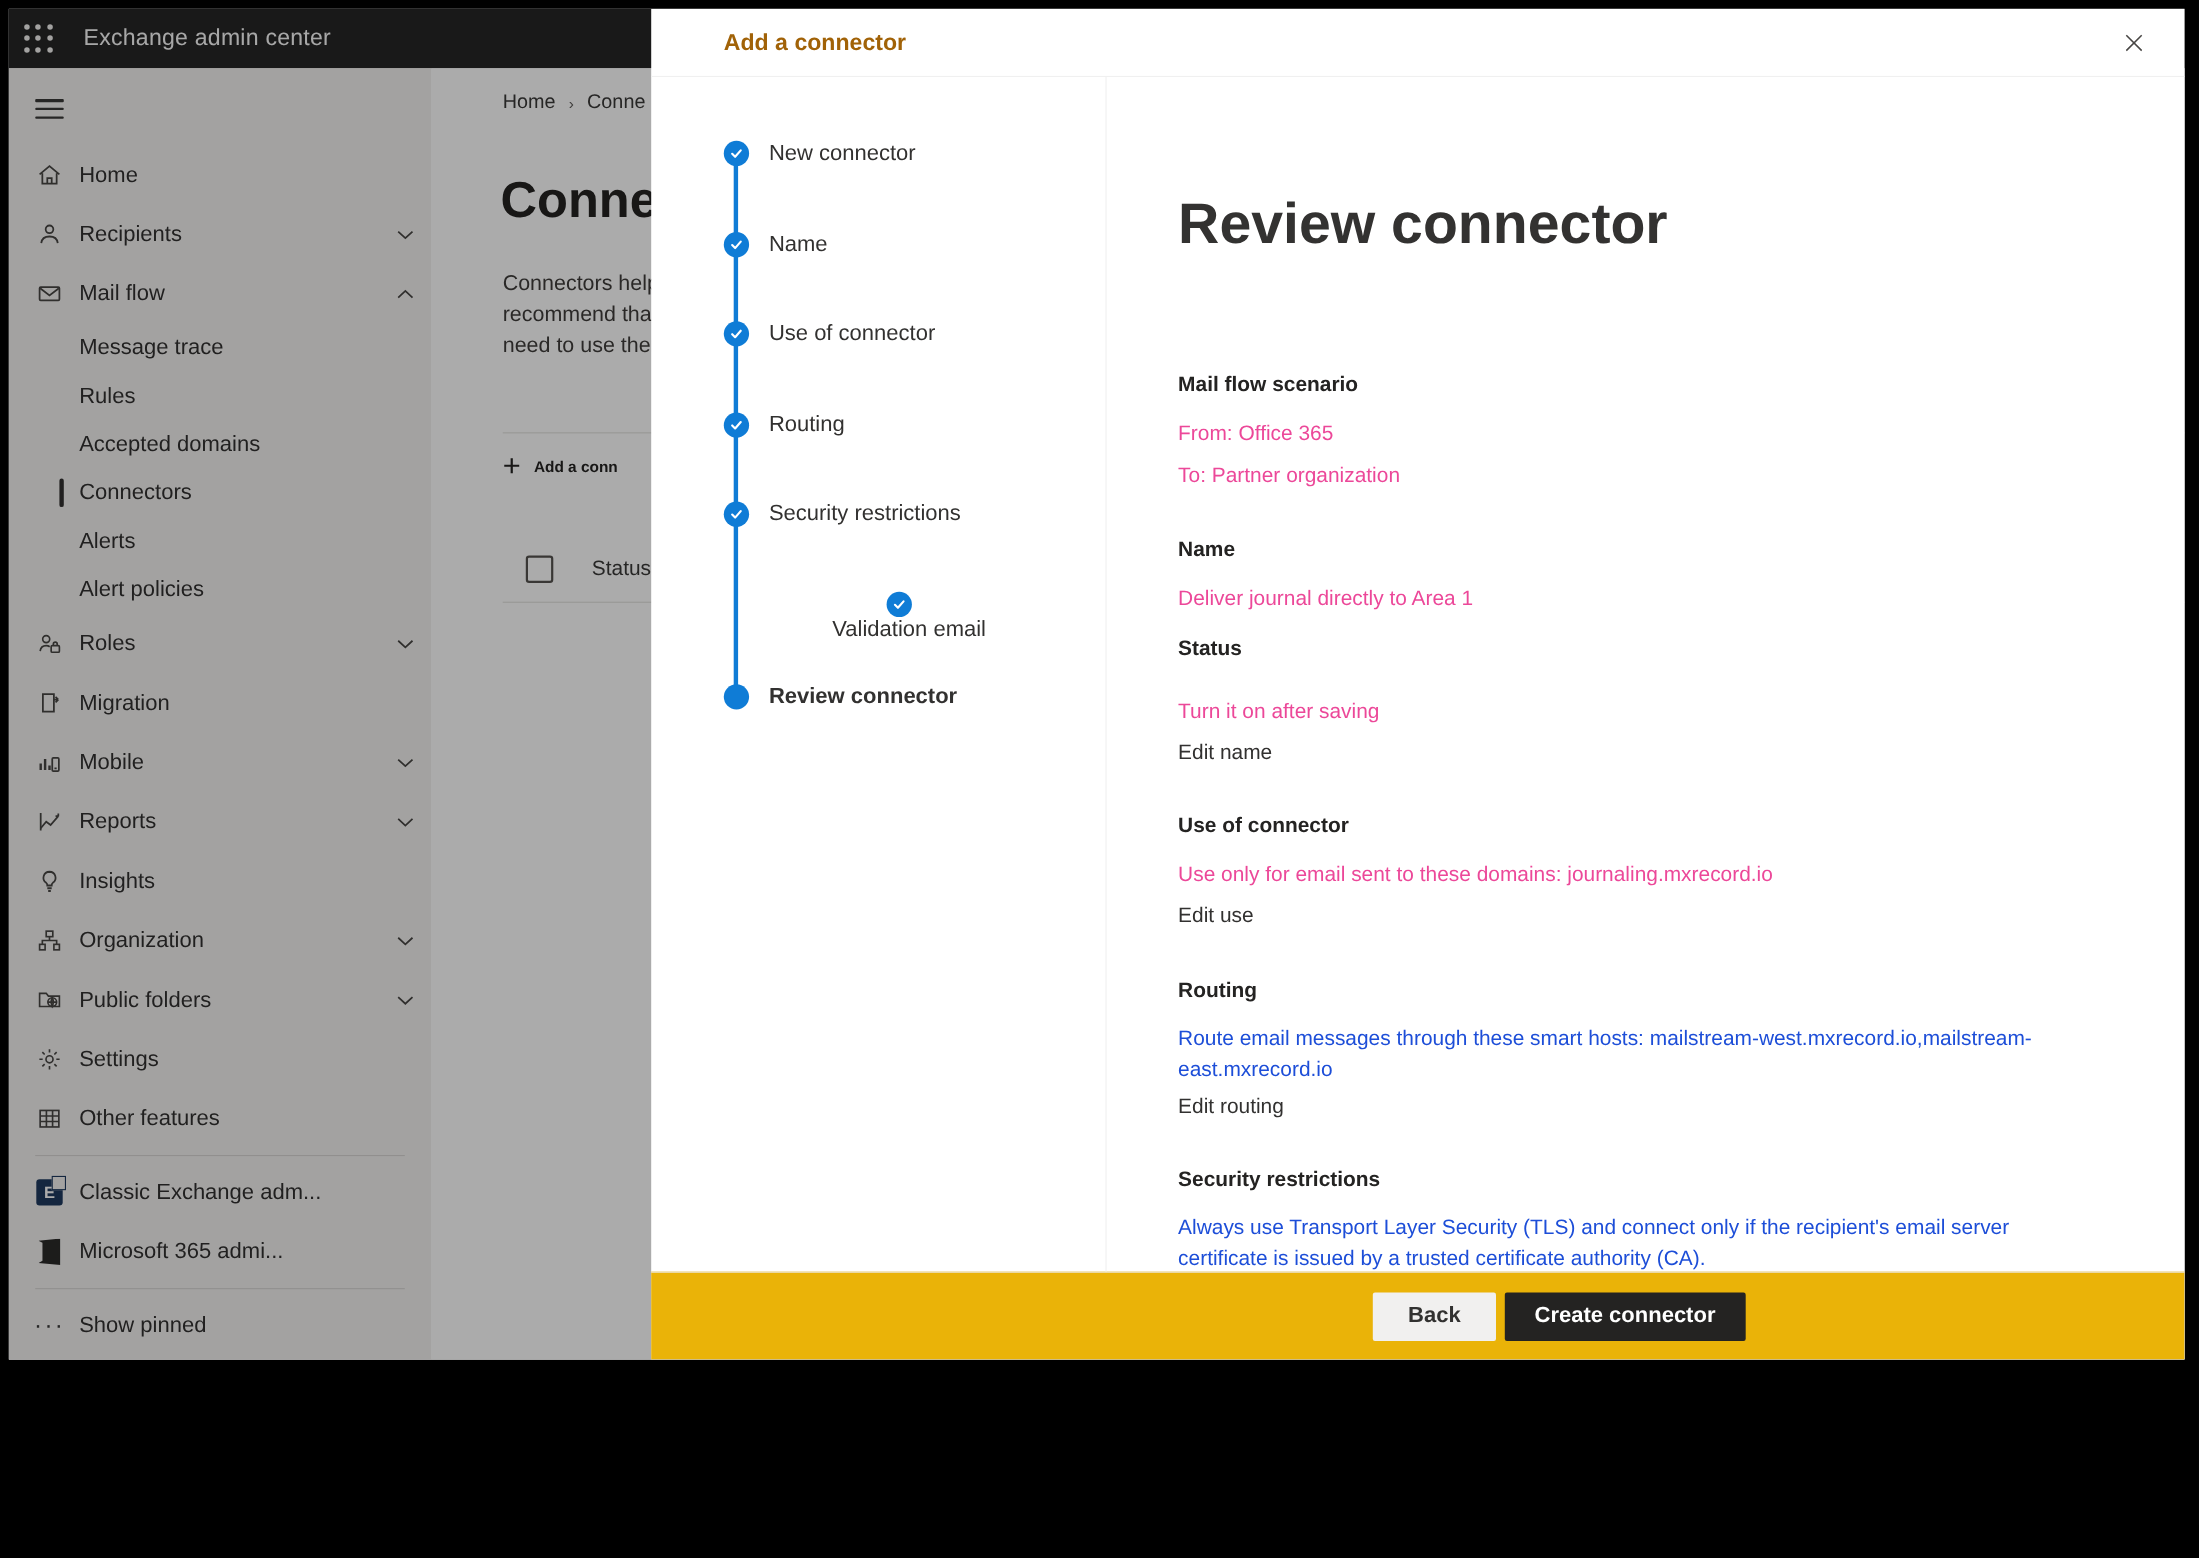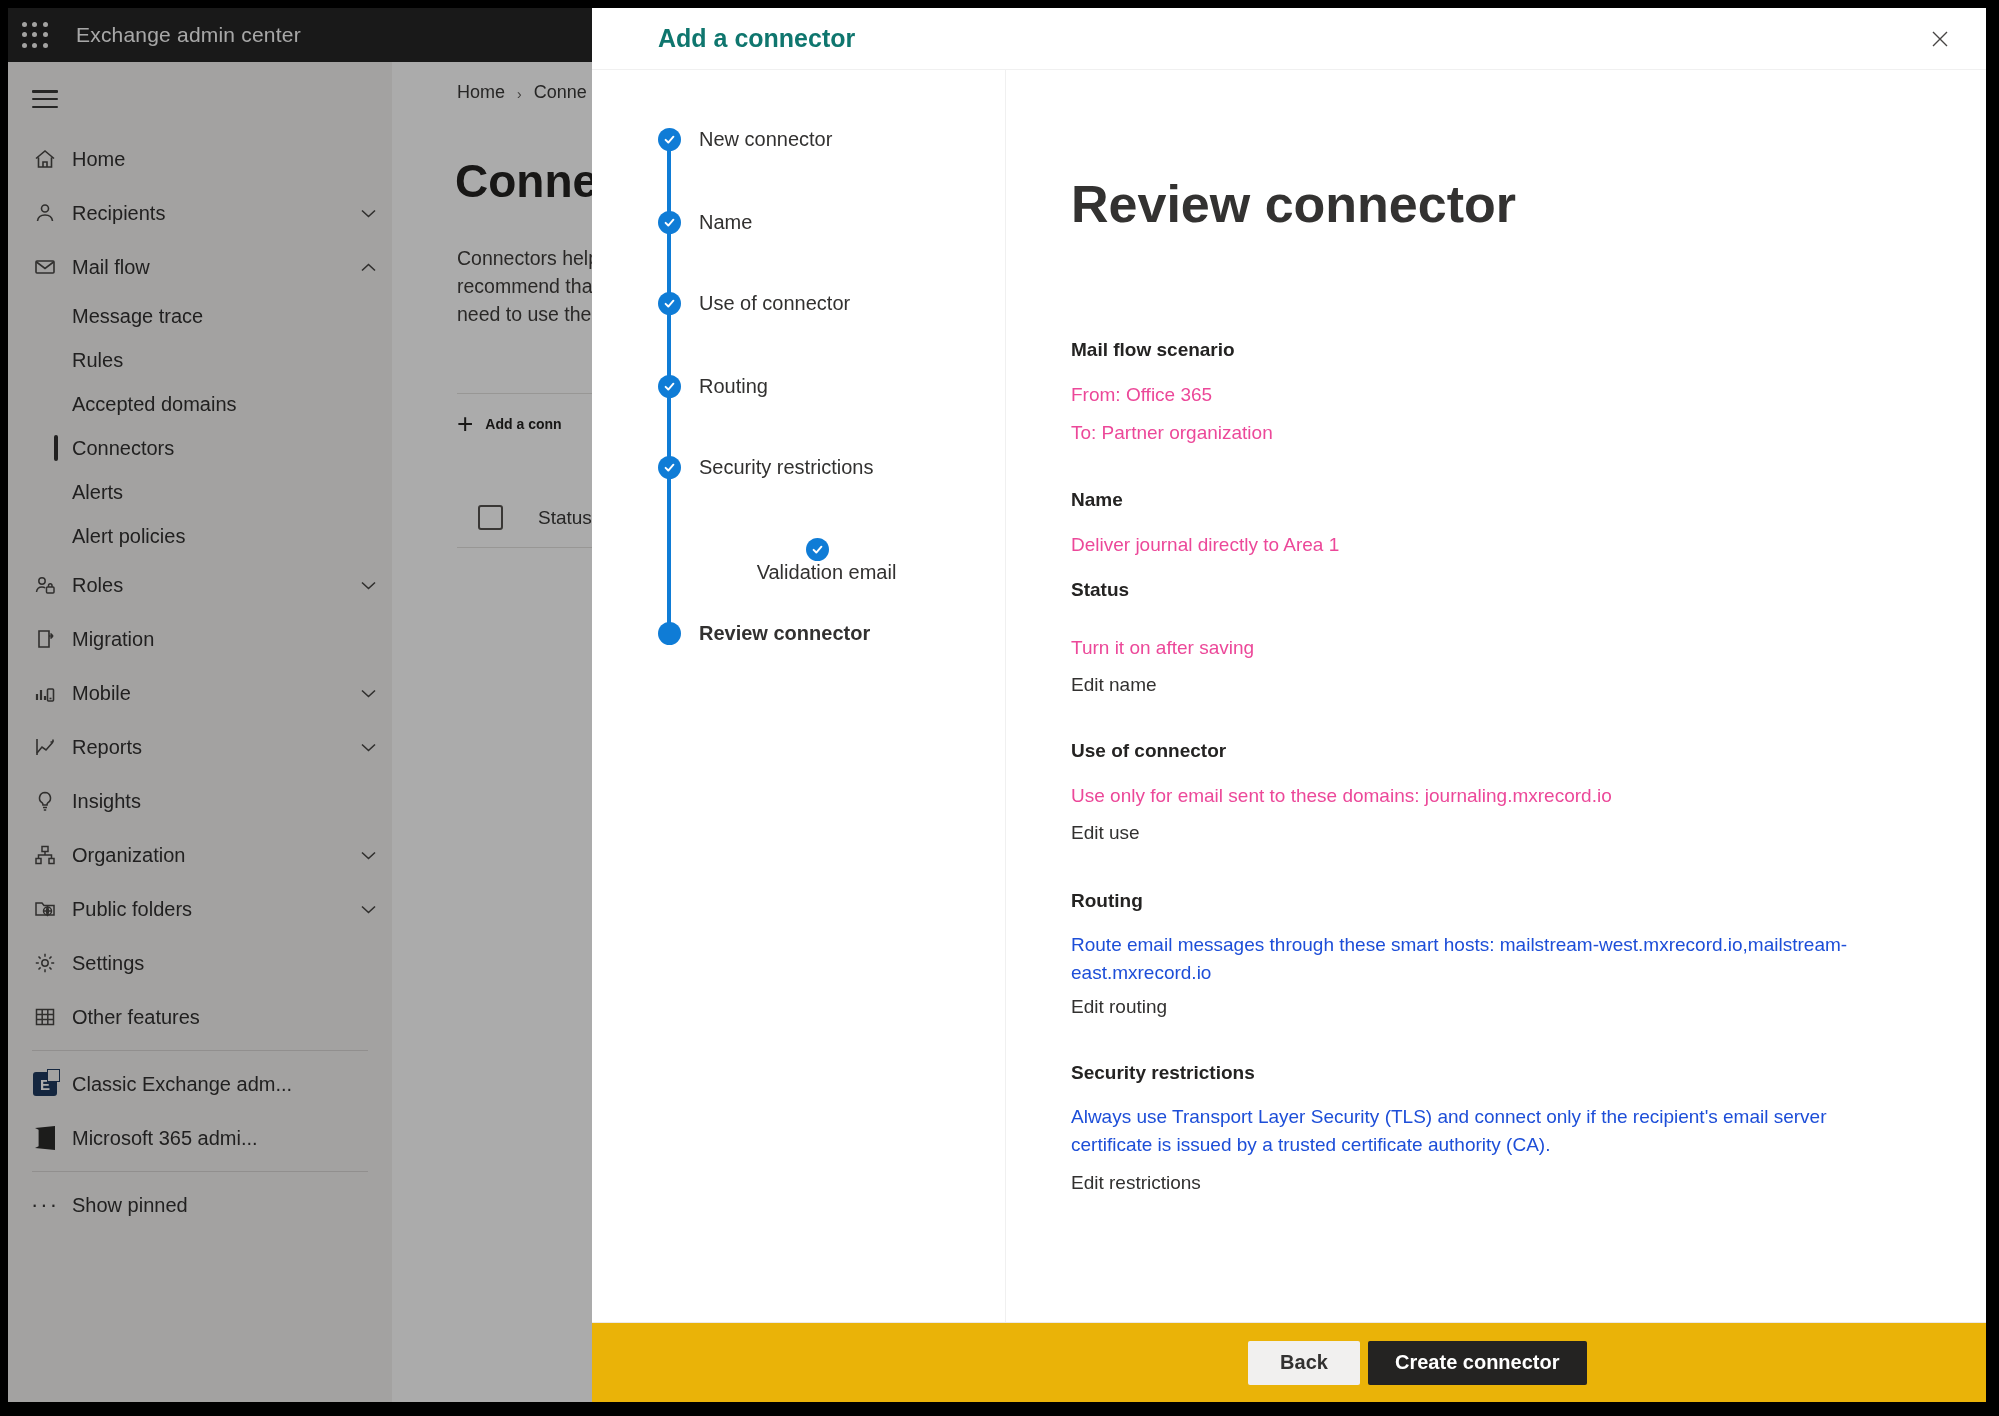--- a/index.html
+++ b/index.html
@@ -1,18 +1,18 @@
 <!DOCTYPE html>
 <html><head>
 <meta charset="utf-8">
 <style>
   * { margin:0; padding:0; box-sizing:border-box; }
   html,body { width:1999px; height:1416px; background:#000; overflow:hidden;
     font-family:"Liberation Sans", sans-serif; }
-  .screen { position:absolute; left:8px; top:8px; width:1978px; height:1394px;
+  .screen { position:absolute; left:8px; top:8px; width:1978px; height:1228px;
     background:#fff; overflow:hidden; }
 
   
   .topbar { position:absolute; left:0; top:0; right:0; height:54px; background:#262626;
     display:flex; align-items:center; z-index:1; }
   .waffle { width:54px; height:54px; display:flex; align-items:center; justify-content:center; cursor:pointer; }
   .waffle-grid { width:26px; height:26px; display:grid; grid-template-columns:repeat(3,1fr); gap:5px; }
   .waffle-grid i { width:5px; height:5px; border-radius:50%; background:#f3f2f1; }
   .app-title { color:#fafafa; font-size:21px; margin-left:14px; letter-spacing:.2px; }
 
@@ -51,21 +51,21 @@
   .bg-div2 { position:absolute; left:65px; top:485px; right:-5px; height:1px; background:#e3e1df; }
 
   
   .overlay { position:absolute; inset:0; background:rgba(0,0,0,0.33); z-index:5; }
 
   
   .dialog { position:absolute; left:584px; top:0; width:1394px; bottom:0; background:#fff; z-index:10;
     display:flex; flex-direction:column; }
   .dlg-header { height:62px; flex:none; border-bottom:1px solid #f0f0f0; display:flex; align-items:center;
     padding:0 28px 0 66px; }
-  .dlg-title { font-size:25px; font-weight:bold; color:#0f766e; }
+  .dlg-title { font-size:21px; font-weight:bold; color:#a16207; }
   .dlg-close { margin-left:auto; width:36px; height:36px; display:flex; align-items:center; justify-content:center;
     cursor:pointer; color:#484644; }
   .dlg-body { flex:1; display:flex; min-height:0; }
 
   
   .steps { width:414px; flex:none; border-right:1px solid #f0f0f0; position:relative; }
   .step-line { position:absolute; left:75px; top:69px; width:4px; height:494px; background:#0f7cd6; border-radius:2px; }
   .step { position:absolute; left:66px; right:28px; height:24px; display:flex; align-items:center; cursor:pointer; }
   .step:nth-of-type(2){ top:57px; } .step:nth-of-type(3){ top:140px; } .step:nth-of-type(4){ top:221px; }
   .step:nth-of-type(5){ top:304px; } .step:nth-of-type(6){ top:385px; } .step:nth-of-type(7){ top:468px;flex-direction:column; }

